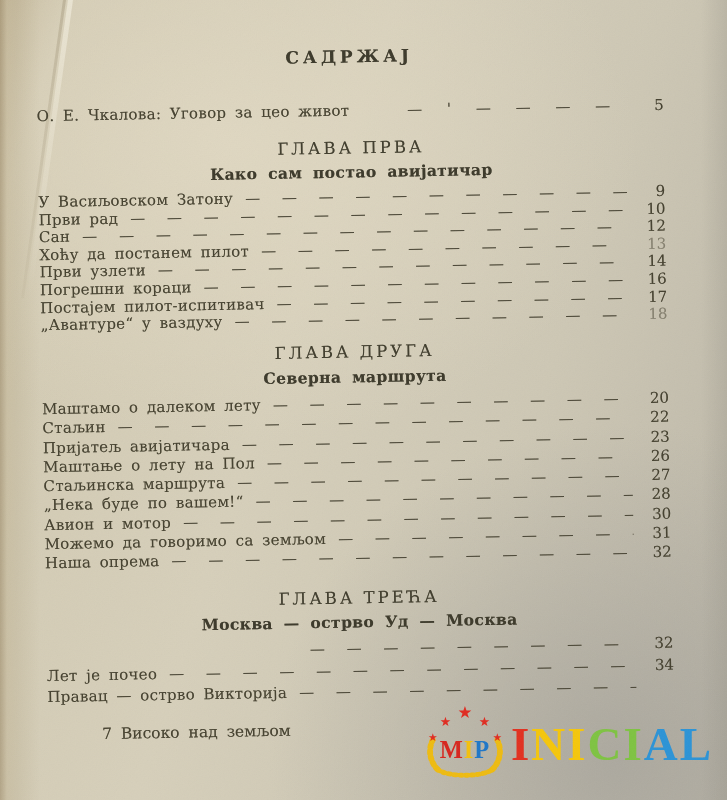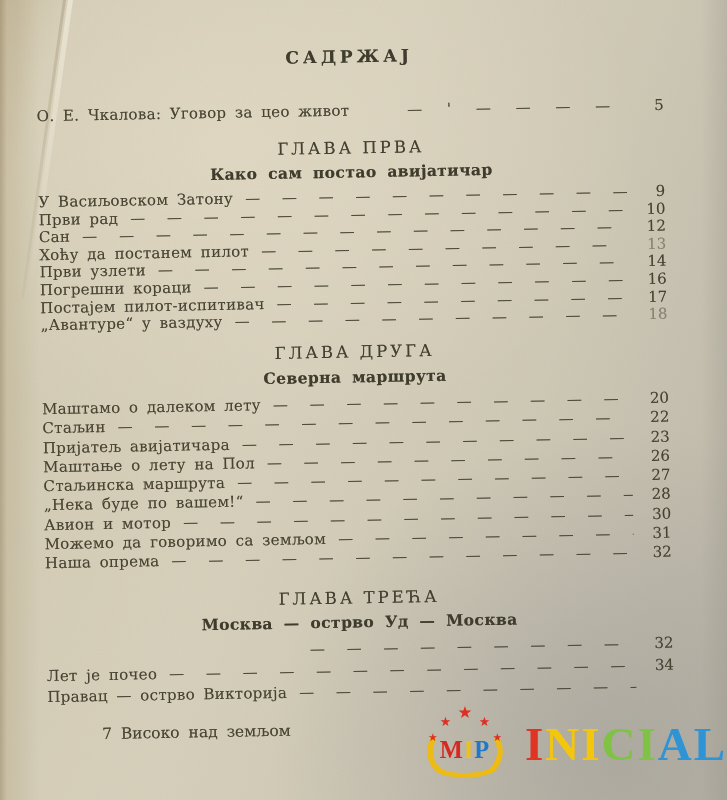--- a/index.html
+++ b/index.html
@@ -74,21 +74,21 @@
     position:absolute;left:96px;top:720px;font-size:15.5px;word-spacing:4px;color:#45412f;
     text-shadow:0 0 .5px rgba(69,65,47,.45);
   }
 
   
   .logo{position:absolute;left:421px;top:700px;display:flex;align-items:center;}
   .emblem{width:88px;height:84px;flex:0 0 auto;}
   .wordmark{
     font-family:"Liberation Serif","DejaVu Serif",serif;
     font-weight:bold;font-size:47px;line-height:1;letter-spacing:2px;
-    margin-left:16px;margin-top:4px;
+    margin-left:2px;margin-top:4px;
   }
 </style>
 </head>
 <body>
 
 <div class="photo">
   <div class="edge-left"></div>
   <div class="edge-right"></div>
   <div class="crease"></div>
   <div class="crease-hi"></div>

